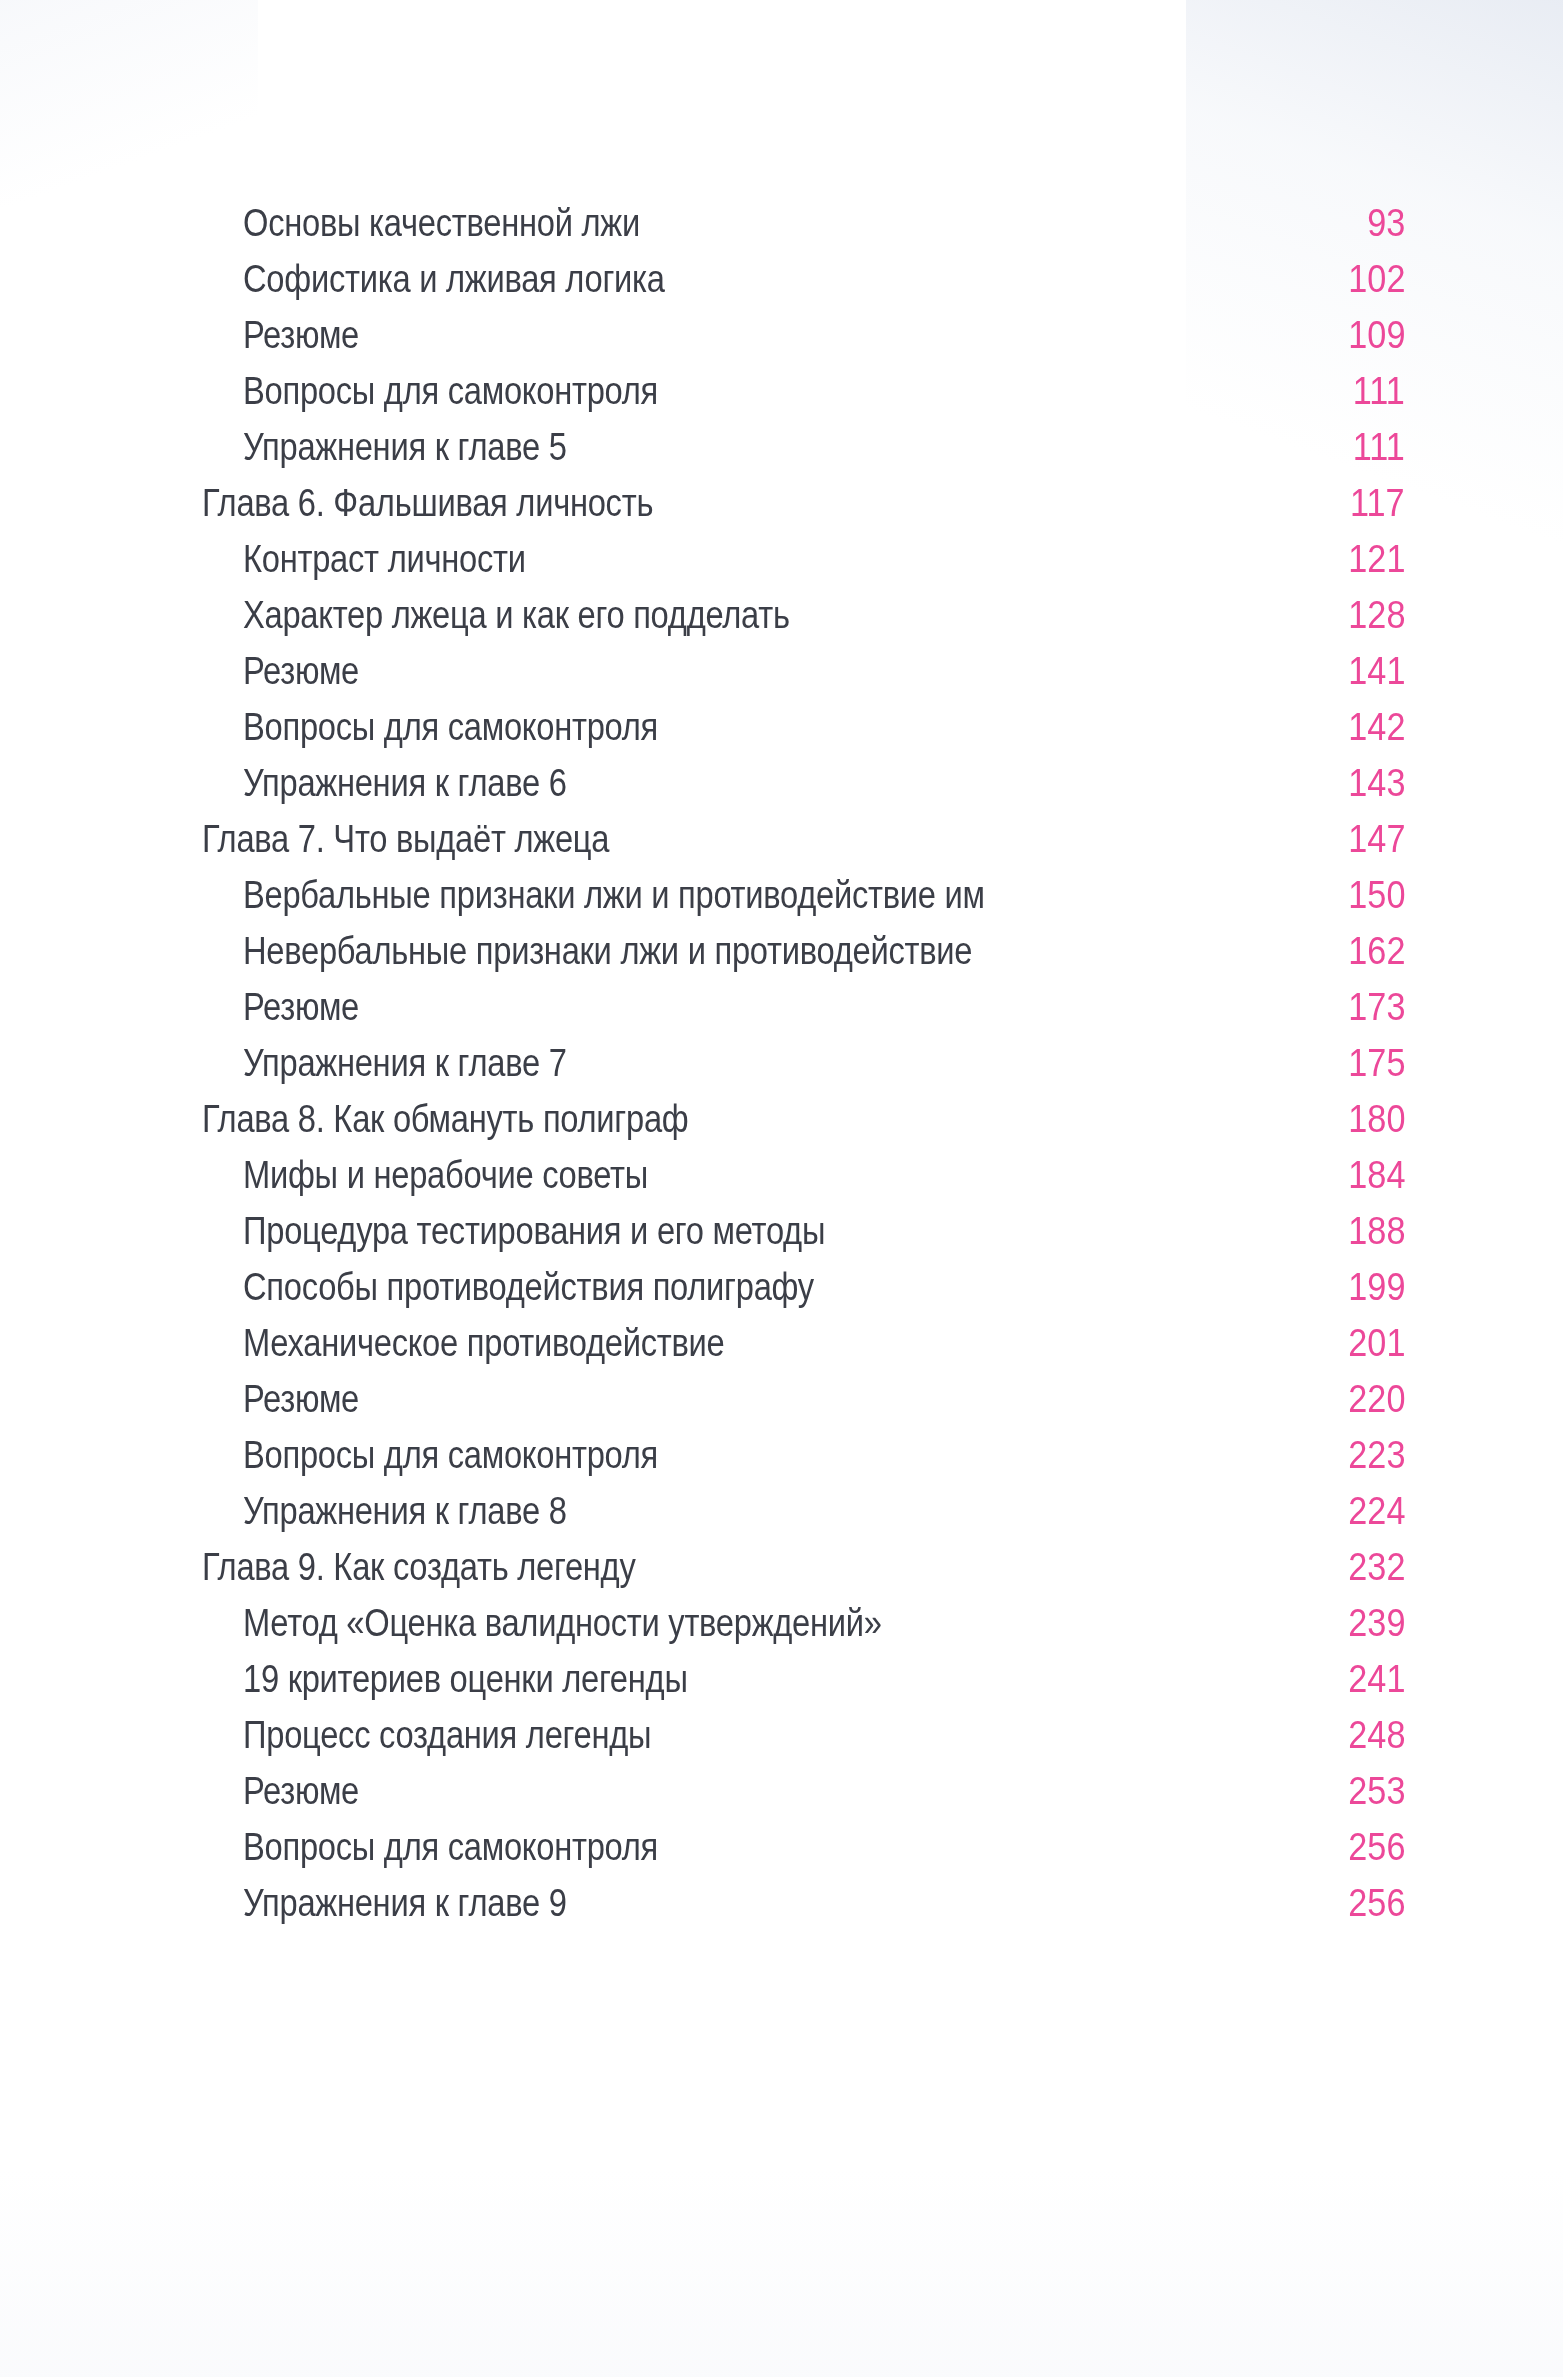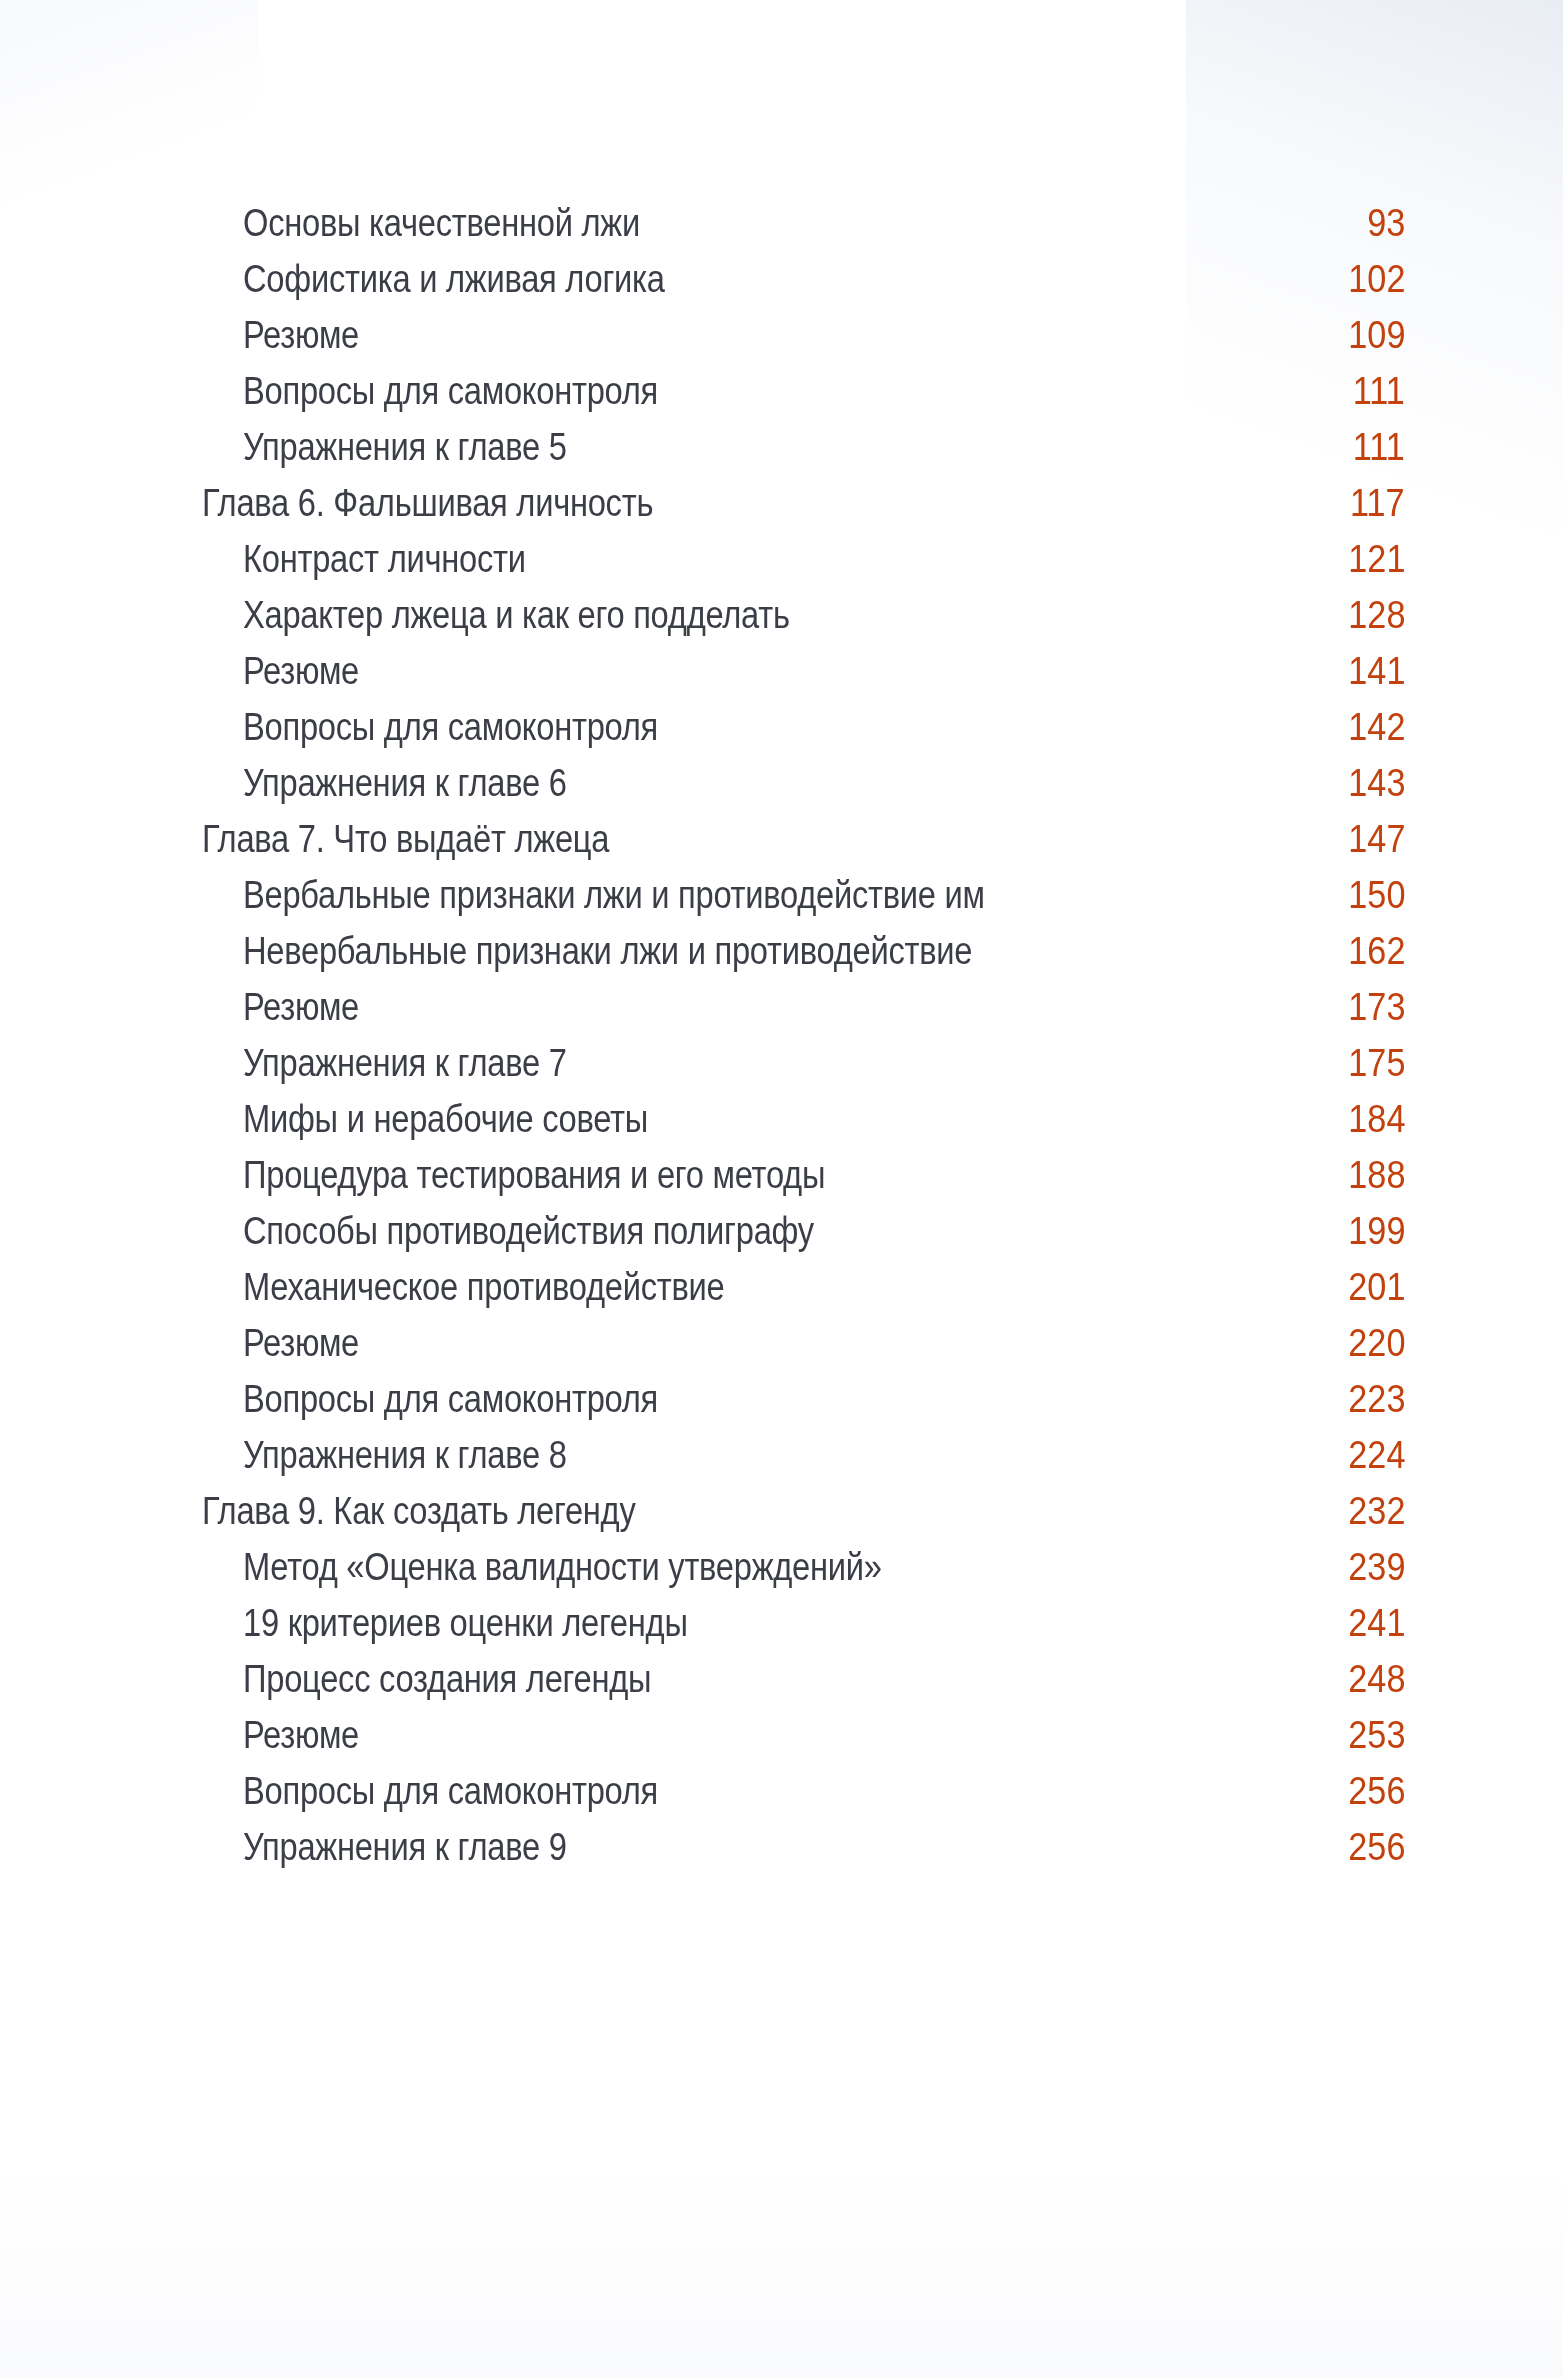--- a/index.html
+++ b/index.html
@@ -103,21 +103,21 @@
     direction: rtl;
   }
   .toc-row.leader-tiny .leader { margin-left: 15px; }
 
   .page-num {
     flex: 0 0 auto;
     width: 124px;
     text-align: right;
     font-size: 38px;
     font-stretch: condensed;
-    color: #c2410c;
+    color: #ec4899;
     letter-spacing: 0px;
   }
   .page-num span {
     display: inline-block;
     transform: scaleX(0.9);
     transform-origin: right center;
   }
 </style>
 </head>
 <body>
@@ -232,20 +232,27 @@
         </div>
         <div class="page-num"><span>173</span></div>
       </div>
       <div class="toc-row level-2">
         <div class="entry-title">Упражнения к главе 7</div>
         <div class="leader">
           <span class="dots">.........................................................................................</span>
         </div>
         <div class="page-num"><span>175</span></div>
       </div>
+      <div class="toc-row level-1">
+        <div class="entry-title">Глава 8. Как обмануть полиграф</div>
+        <div class="leader">
+          <span class="dots">.........................................................................................</span>
+        </div>
+        <div class="page-num"><span>180</span></div>
+      </div>
       <div class="toc-row level-2">
         <div class="entry-title">Мифы и нерабочие советы</div>
         <div class="leader">
           <span class="dots">.........................................................................................</span>
         </div>
         <div class="page-num"><span>184</span></div>
       </div>
       <div class="toc-row level-2">
         <div class="entry-title">Процедура тестирования и его методы</div>
         <div class="leader">

